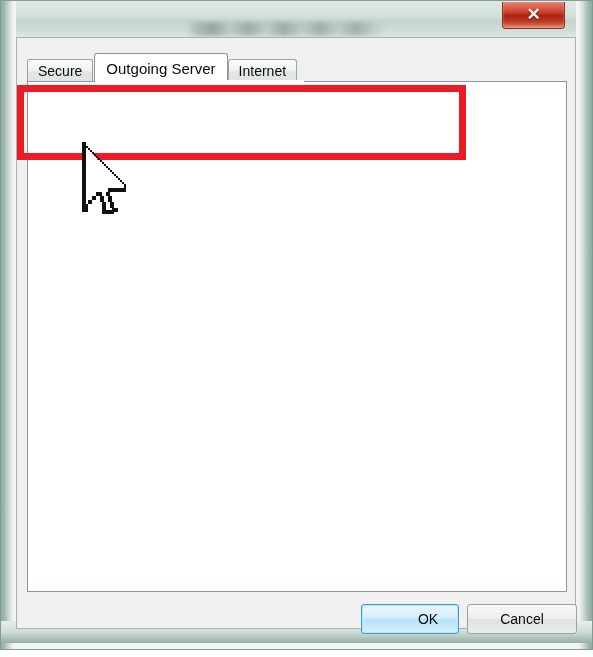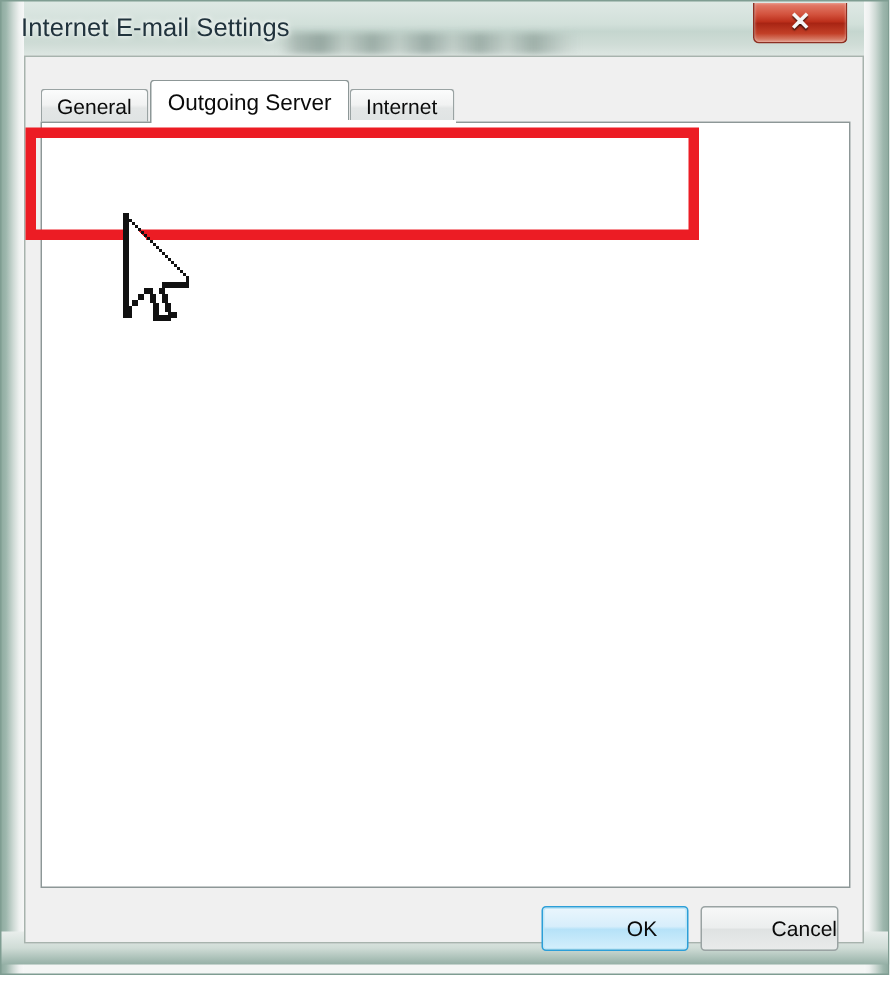--- a/index.html
+++ b/index.html
@@ -314,33 +314,32 @@
 
   <div class="win-frame">
     <div class="frame-top"></div>
     <div class="frame-left"></div>
     <div class="frame-right"></div>
     <div class="frame-bottom"></div>
   </div>
 
   <div class="blur-redact"></div>
 
-  <div class="title-text">Internet E-mail Settings</div>
 
   <div class="close-btn">
     <div class="x">✕</div>
   </div>
 
   <div class="frame-outline"></div>
 
   <div class="client">
 
     <div class="tabstrip">
       <div class="tab">
-        <span>General</span>
+        <span>Secure</span>
       </div>
       <div class="tab selected">
         <span>Outgoing Server</span>
       </div>
       <div class="tab">
         <span>Internet</span>
       </div>
     </div>
 
     <div class="tabpage"></div>
@@ -379,21 +378,21 @@
     </div>
 
     <div class="row" style="left:73px; top:245px;">
       <div class="cb-box disabled"></div>
       <div class="lbl disabled"><span>Re</span><u>q</u><span>uire Secure Password Authentication (SPA)</span></div>
     </div>
 
     <div class="btn default" style="left:344px; top:566px; width:98px;">
       <span>OK</span>
     </div>
-    <div class="btn" style="left:450px; top:566px; width:92px;justify-content:flex-end;">
+    <div class="btn" style="left:450px; top:566px; width:110px;">
       <span>Cancel</span>
     </div>
 
   </div>
 
   <div class="annot-rect"></div>
 
   <svg class="cursor" viewBox="0 0 27 43" shape-rendering="crispEdges">
     <g fill="#ffffff" stroke="none">
       <path d="M3,2 L3,34 L10,27 L14,37 L19,35 L15,25 L23,25 Z"></path>

